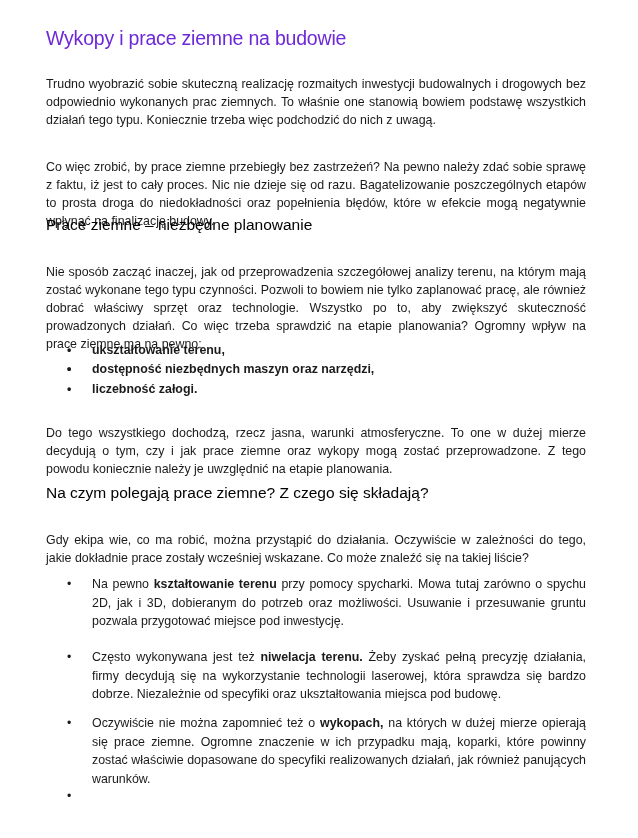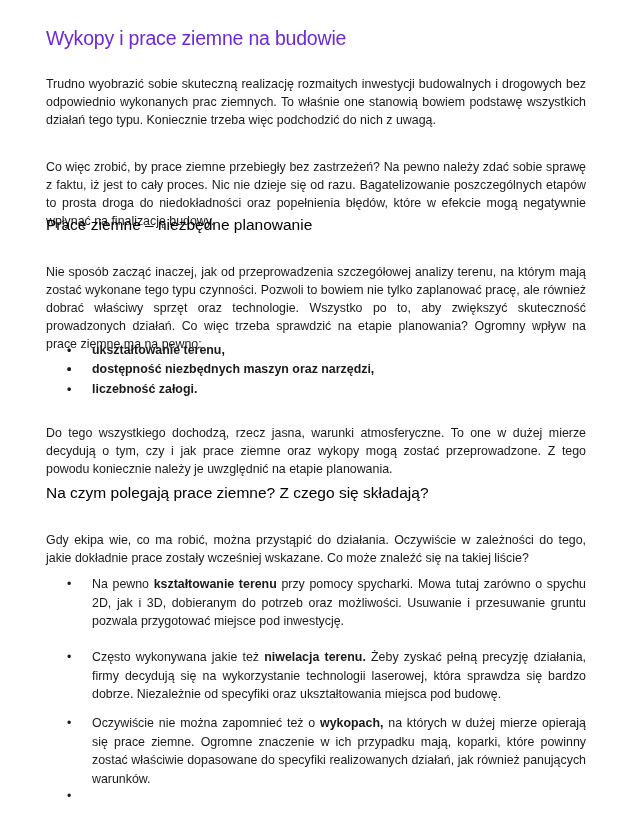--- a/index.html
+++ b/index.html
@@ -39,21 +39,21 @@
   <p style="top:424px">Do tego wszystkiego dochodzą, rzecz jasna, warunki atmosferyczne. To one w dużej mierze decydują o tym, czy i jak prace ziemne oraz wykopy mogą zostać przeprowadzone. Z tego powodu koniecznie należy je uwzględnić na etapie planowania.</p>
 
   <h2 style="top:484px">Na czym polegają prace ziemne? Z czego się składają?</h2>
 
   <p style="top:531px">Gdy ekipa wie, co ma robić, można przystąpić do działania. Oczywiście w zależności do tego, jakie dokładnie prace zostały wcześniej wskazane. Co może znaleźć się na takiej liście?</p>
 
   <ul class="bl" style="top:575px">
     <li><span class="bullet">•</span><span>Na pewno </span><b>kształtowanie terenu</b><span> przy pomocy spycharki. Mowa tutaj zarówno o spychu 2D, jak i 3D, dobieranym do potrzeb oraz możliwości. Usuwanie i przesuwanie gruntu pozwala przygotować miejsce pod inwestycję.</span></li>
   </ul>
   <ul class="bl" style="top:648px">
-    <li><span class="bullet">•</span><span>Często wykonywana jakie też </span><b>niwelacja terenu.</b><span> Żeby zyskać pełną precyzję działania, firmy decydują się na wykorzystanie technologii laserowej, która sprawdza się bardzo dobrze. Niezależnie od specyfiki oraz ukształtowania miejsca pod budowę.</span></li>
+    <li><span class="bullet">•</span><span>Często wykonywana jest też </span><b>niwelacja terenu.</b><span> Żeby zyskać pełną precyzję działania, firmy decydują się na wykorzystanie technologii laserowej, która sprawdza się bardzo dobrze. Niezależnie od specyfiki oraz ukształtowania miejsca pod budowę.</span></li>
   </ul>
   <ul class="bl" style="top:714px">
     <li><span class="bullet">•</span><span>Oczywiście nie można zapomnieć też o </span><b>wykopach,</b><span> na których w dużej mierze opierają się prace ziemne. Ogromne znaczenie w ich przypadku mają, koparki, które powinny zostać właściwie dopasowane do specyfiki realizowanych działań, jak również panujących warunków.</span></li>
   </ul>
   <ul class="bl" style="top:787px">
     <li><span class="bullet">•</span><b></b><span></span></li>
   </ul>
 </div>
 
 </body></html>

